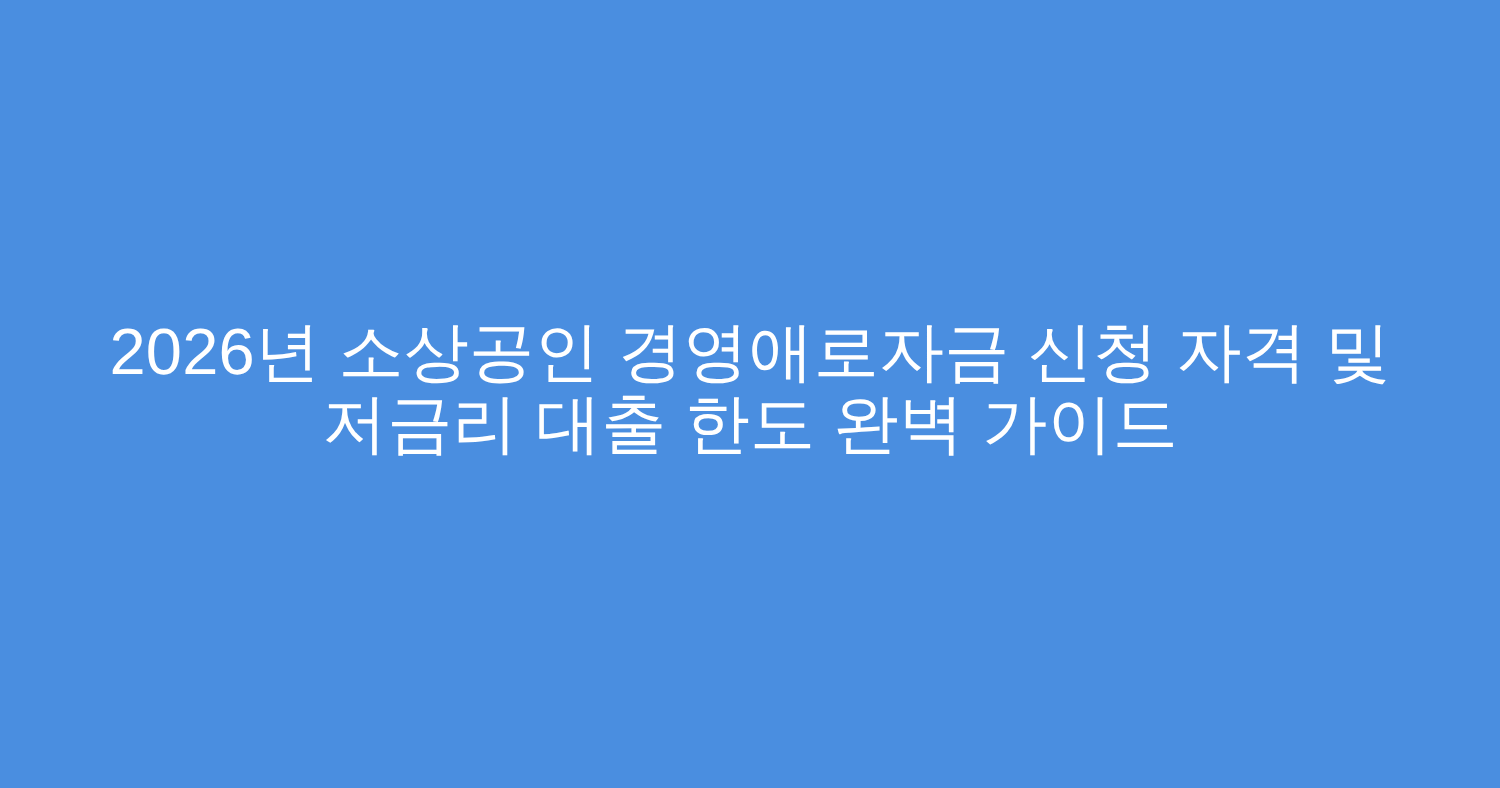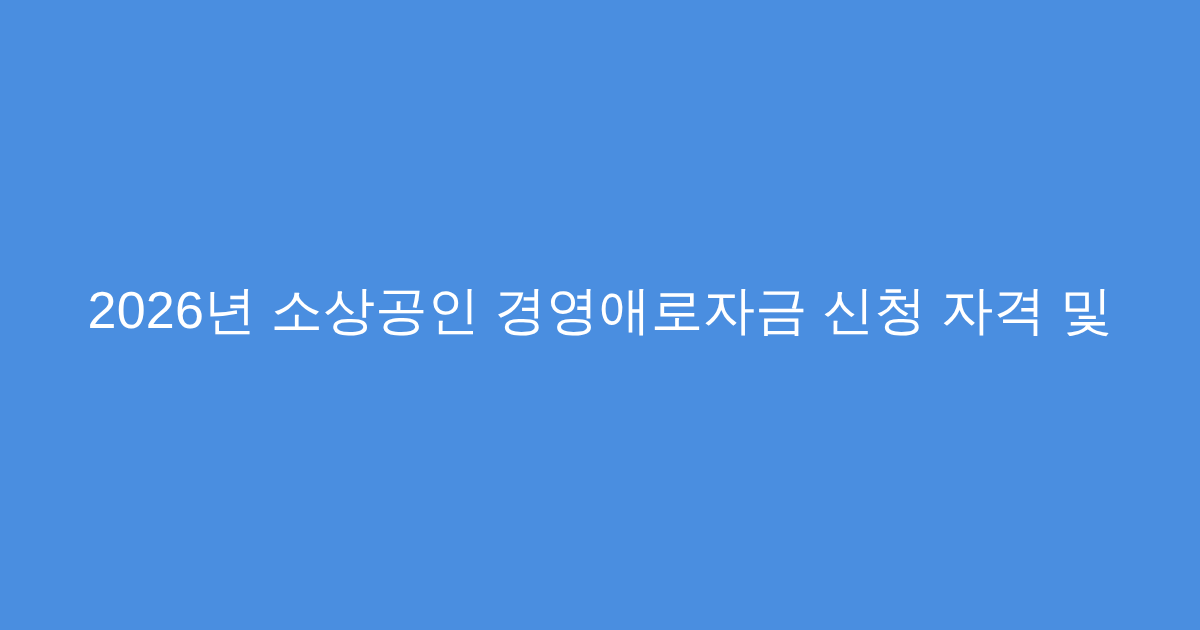--- a/index.html
+++ b/index.html
@@ -52,16 +52,17 @@
 </style>
 </head>
 <body>
 
 <div class="og-card">
 
   <div class="title-block">
 
     <span class="title-line">2026년 소상공인 경영애로자금 신청 자격 및</span>
 
+    <span class="title-line">저금리 대출 한도 완벽 가이드</span>
 
   </div>
 
 </div>
 
 </body></html>

